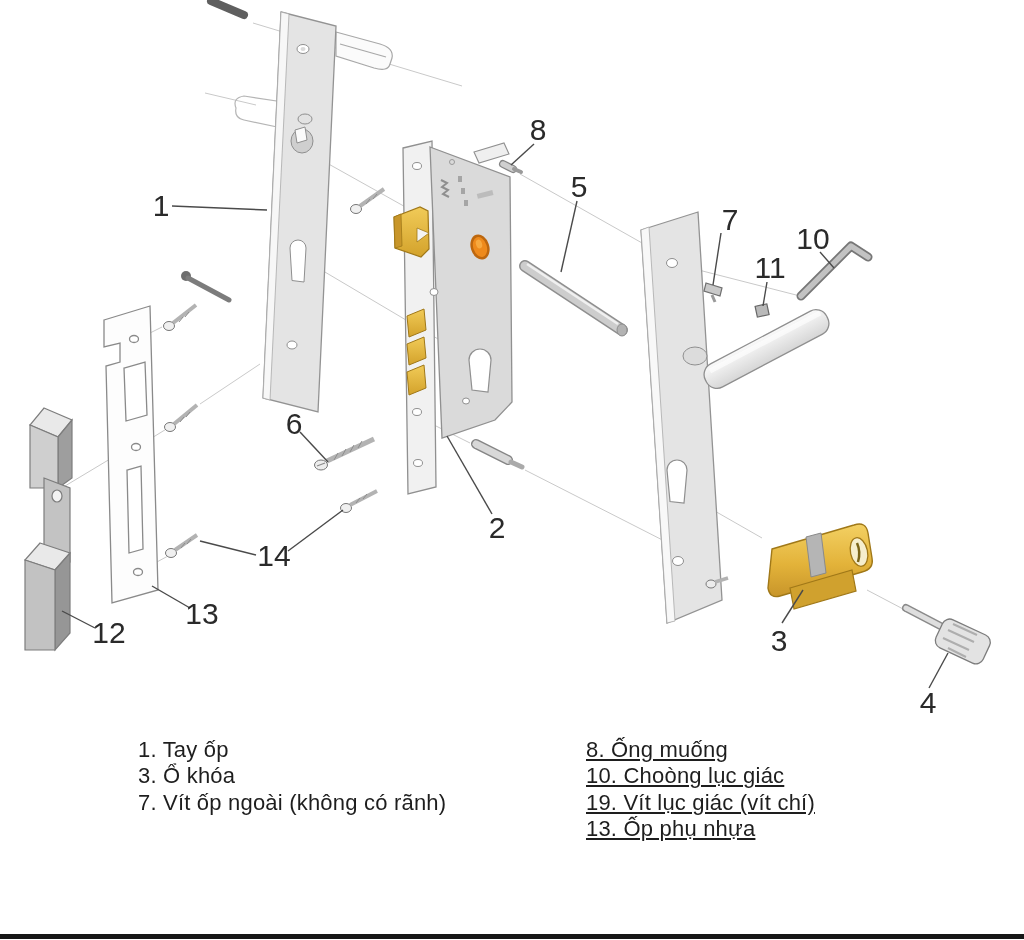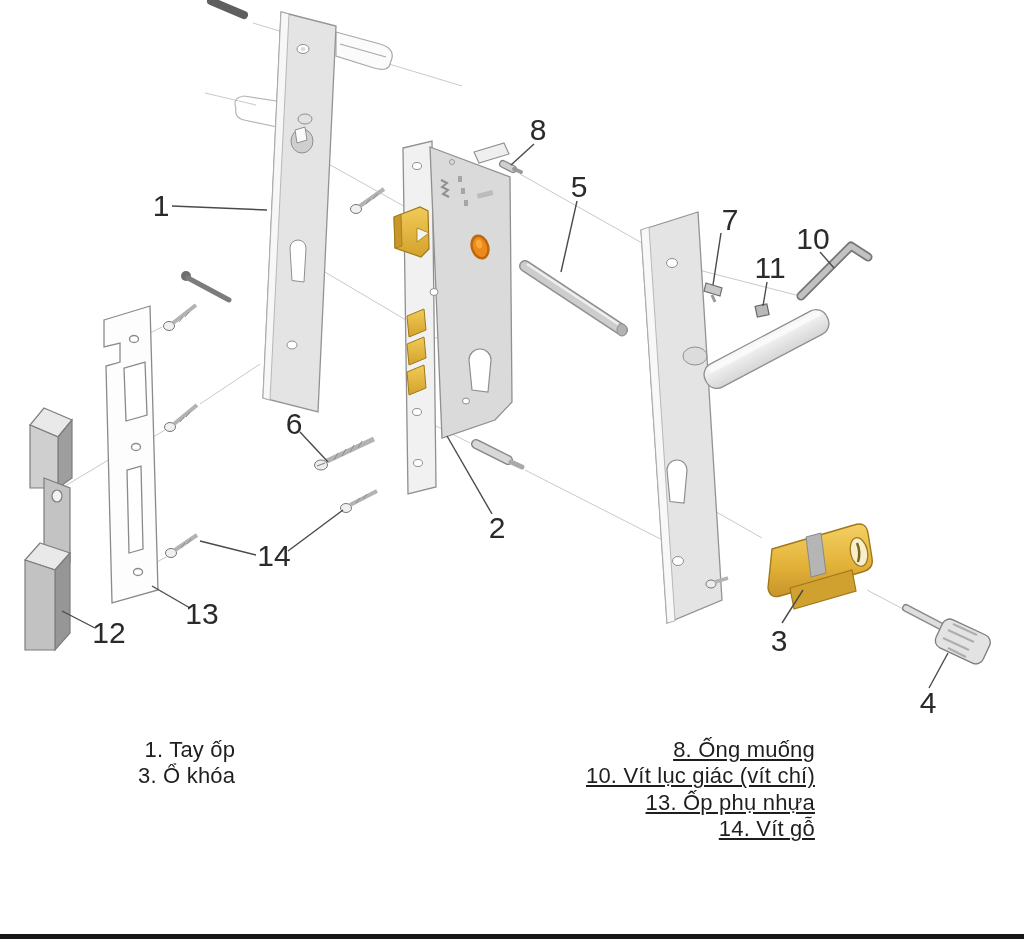--- a/index.html
+++ b/index.html
@@ -11,21 +11,21 @@
   .callout-num{
     font-family:"Liberation Sans", sans-serif;
     font-size:30px;font-weight:400;fill:#2a2a2a;
   }
   .legend{
     position:absolute;top:737px;color:#1e1e1e;
     font-size:22px;line-height:26.4px;letter-spacing:0.2px;
   }
   .legend-left{left:138px;}
   .legend-right{left:586px;text-decoration:underline;}
-  .legend div{white-space:nowrap;text-align:right;}
+  .legend div{white-space:nowrap;}
   .bottom-bar{
     position:absolute;left:0;top:934px;width:1024px;height:5px;background:#161616;
   }
 </style>
 </head>
 <body>
 
 <svg id="diagram-svg" width="1024" height="940" viewBox="0 0 1024 940">
   <defs>
     <linearGradient id="goldGrad" x1="0" y1="0" x2="0" y2="1">
@@ -265,21 +265,22 @@
     <text class="callout-num" x="770" y="278">11</text>
     <text class="callout-num" x="109" y="643">12</text>
     <text class="callout-num" x="202" y="624">13</text>
     <text class="callout-num" x="274" y="566">14</text>
   </g>
 </svg>
 
 <div class="legend legend-left">
   <div>1. Tay ốp</div>
   <div>3. Ổ khóa</div>
+  <div>7. Vít ốp ngoài (không có rãnh)</div>
 </div>
 <div class="legend legend-right">
   <div>8. Ống muống</div>
-  <div>10. Vít lục giác (vít chí)</div>
+  <div>10. Choòng lục giác</div>
+  <div>19. Vít lục giác (vít chí)</div>
   <div>13. Ốp phụ nhựa</div>
-  <div>14. Vít gỗ</div>
 </div>
 
 <div class="bottom-bar"></div>
 
 </body></html>

